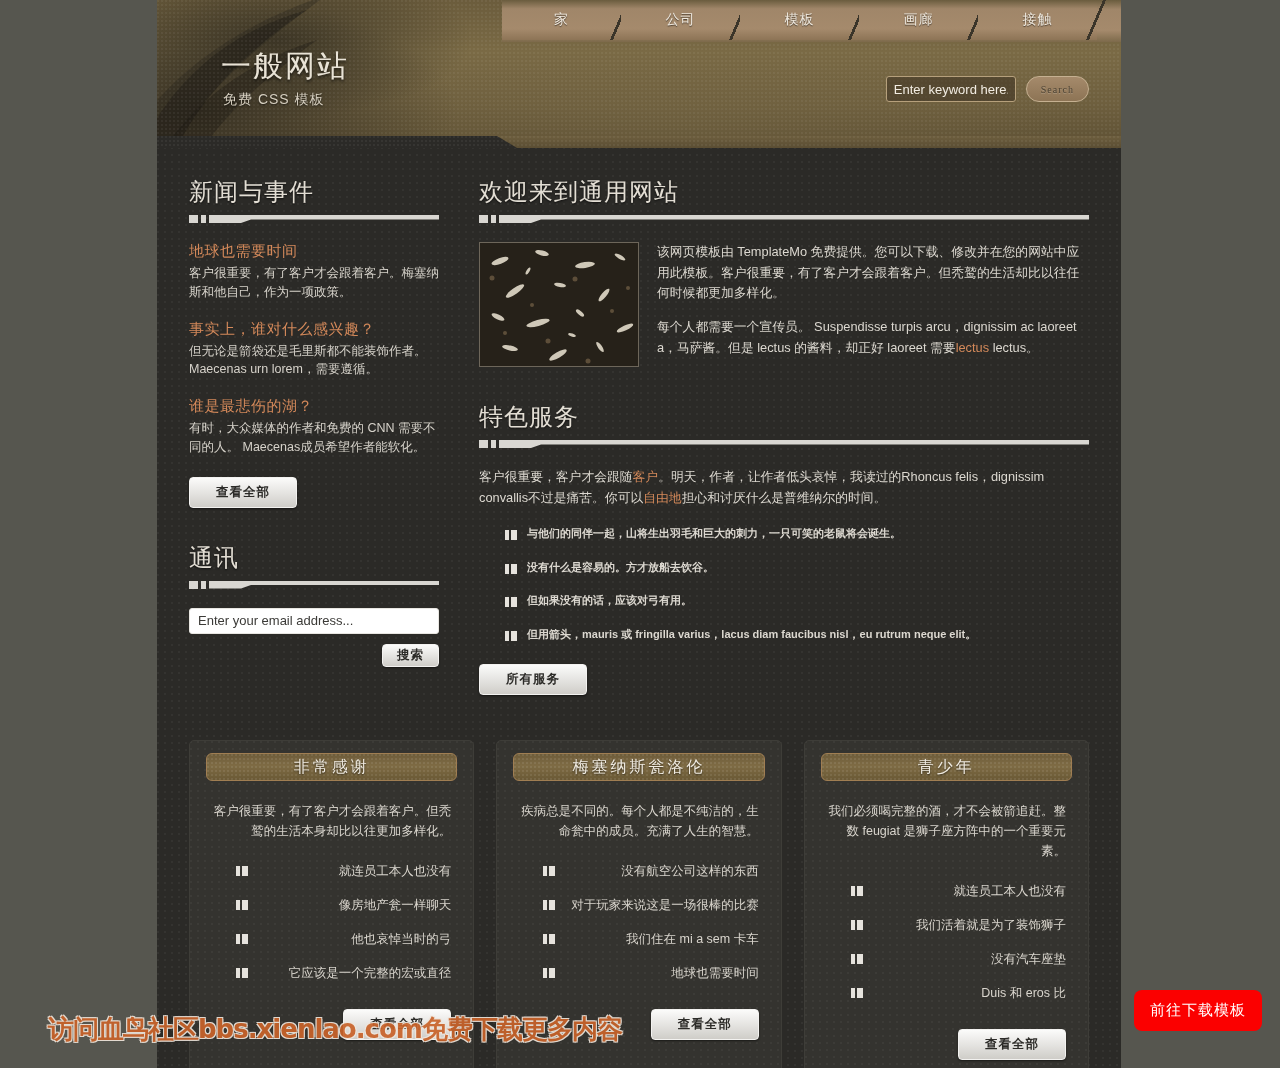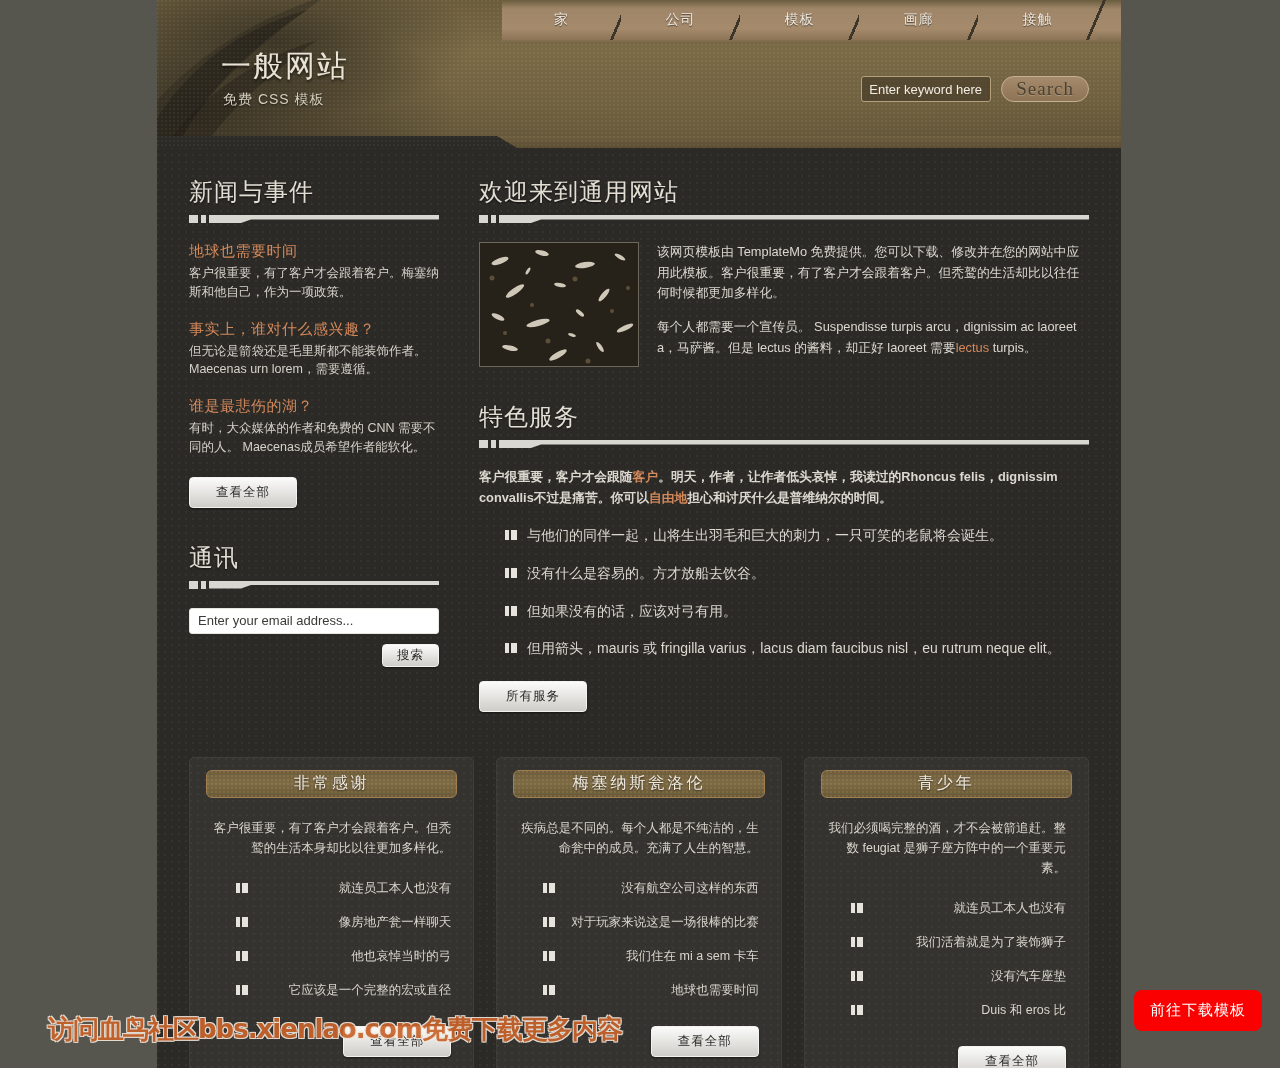--- a/index.html
+++ b/index.html
@@ -54,21 +54,21 @@
               letter-spacing: 2px; text-shadow: 0 2px 3px rgba(0,0,0,.6); }
   .brand h2 { margin: 4px 0 0 2px; font-size: 14px; font-weight: normal; color: #d6cfc0;
               letter-spacing: 1px; text-shadow: 0 1px 2px rgba(0,0,0,.6); }
 
   .searchbox { position: absolute; right: 32px; top: 76px; display: flex; gap: 10px; z-index: 6; }
   .searchbox input { width: 130px; height: 26px; padding: 0 7px;
         font-size: 13px; color: #ffffff; background: rgba(60,50,34,0.55);
         border: 1px solid #b6a07c; border-radius: 3px; outline: none;
         font-family: "Liberation Sans", sans-serif; }
   .searchbox input::placeholder { color:#f2ece2; opacity:1; }
-  .searchbox button { height: 26px; padding: 0 14px; font-size: 19px; cursor: pointer;
+  .searchbox button { height: 26px; padding: 0 14px; font-size: 10px; cursor: pointer;
         color: #4b4132; background: linear-gradient(180deg,#a58a6b,#8d7455);
         border: 1px solid #c5b091; border-radius: 13px;
         font-family: "Liberation Serif", serif; letter-spacing:1px;
         text-shadow: 0 1px 0 rgba(255,255,255,.2); }
 
   .header-foot { position:absolute; left:0; right:0; bottom:0; height:12px;
         background: linear-gradient(180deg,#6d5e3e,#5a4d33); }
   .header-foot::before{ content:""; position:absolute; left:0; top:0; width:360px; height:12px;
         background:#2b2a27; clip-path: polygon(0 0, 340px 0, 360px 12px, 0 12px); }
 
@@ -86,21 +86,21 @@
               clip-path: polygon(0 0, 100% 0, 100% 55%, 42px 55%, 32px 100%, 0 100%); }
 
   .news-item { margin-bottom: 18px; }
   .news-item h4 { margin: 0 0 3px 0; font-size: 15px; font-weight: normal;
                   color: #d4895a; letter-spacing: .5px; }
   .news-item p { margin: 0; font-size: 12.5px; line-height: 1.5; color: #d6d2ca; }
 
   .btn { display:inline-block; padding: 6px 26px; font-size: 12.5px; color:#2c2b28;
          background: linear-gradient(180deg,#fbfbfa 0%, #e3e2df 55%, #cfcdc8 100%);
          border: 1px solid #f3f2f0; border-radius: 4px; cursor:pointer;
-         font-weight: normal; letter-spacing:1px;
+         font-weight: bold; letter-spacing:1px;
          box-shadow: 0 1px 2px rgba(0,0,0,.5); }
 
   .news-btn { margin-top: 2px; }
 
   .newsletter { margin-top: 34px; }
   .newsletter input { width: 250px; height: 26px; padding: 0 8px; font-size: 13px;
       color: #2a2a28; background:#fff; border:1px solid #e8e6e1; border-radius:3px;
       outline:none; font-family:"Liberation Sans", sans-serif; }
   .newsletter input::placeholder{ color:#3b3a37; opacity:1;}
   .nl-row { margin-top: 10px; text-align: right; width: 250px; }
@@ -108,24 +108,24 @@
 
   .intro { display: flex; gap: 18px; }
   .thumb { width: 160px; height: 125px; flex: none; border: 1px solid #6d665a;
            background: #1d1a14; overflow:hidden; position:relative; }
   .thumb svg { display:block; }
   .intro-text p { margin: 0 0 13px 0; font-size: 12.8px; line-height: 1.62; color: #dcd8d0; }
   .intro-text p:last-child { margin-bottom: 0; }
   a.lnk { color: #d4895a; text-decoration: none; }
 
   .services { margin-top: 34px; }
-  .services > p { margin: 0 0 14px 0; font-size: 12.8px; line-height: 1.62; color: #dcd8d0; font-weight: bold; }
+  .services > p { margin: 0 0 14px 0; font-size: 12.8px; line-height: 1.62; color: #dcd8d0; }
   ul.feat { list-style: none; margin: 18px 0 0 0; padding: 0 0 0 26px; }
-  ul.feat li { position: relative; padding: 0 0 18px 22px; font-size: 14px;
-               line-height: 1.4; color: #dcd8d0; }
+  ul.feat li { position: relative; padding: 0 0 18px 22px; font-size: 11px;
+               line-height: 1.4; color: #dcd8d0; font-weight: bold; }
   ul.feat li::before { content:""; position:absolute; left:0; top:4px; width:4px; height:10px; background:#e6e3dd; }
   ul.feat li::after  { content:""; position:absolute; left:6px; top:4px; width:6px; height:10px; background:#e6e3dd; }
   .svc-btn { margin-top: 4px; }
 
   
   .boxes { display:flex; gap: 22px; padding: 45px 32px 0 32px; }
   .box { flex:1; background: #34332f;
          background-image: radial-gradient(circle at 1px 1px, rgba(255,255,255,0.04) 1px, transparent 1.2px);
          background-size: 7px 7px;
          border: 1px solid #3e3d38; border-radius: 5px 5px 0 0;
@@ -284,21 +284,21 @@
                 <circle cx="132" cy="68" r="2"></circle>
               <circle cx="68" cy="98" r="2.5"></circle>
                 <circle cx="25" cy="90" r="2"></circle>
               <circle cx="148" cy="45" r="2"></circle>
                 <circle cx="108" cy="118" r="2.5"></circle>
             </g>
           </svg>
         </div>
         <div class="intro-text">
           <p>该网页模板由 TemplateMo 免费提供。您可以下载、修改并在您的网站中应用此模板。客户很重要，有了客户才会跟着客户。但秃鹫的生活却比以往任何时候都更加多样化。</p>
-          <p><span>每个人都需要一个宣传员。 Suspendisse turpis arcu，dignissim ac laoreet a，马萨酱。但是 lectus 的酱料，却正好 laoreet 需要</span><a class="lnk" href="#">lectus</a><span> turpis。</span></p>
+          <p><span>每个人都需要一个宣传员。 Suspendisse turpis arcu，dignissim ac laoreet a，马萨酱。但是 lectus 的酱料，却正好 laoreet 需要</span><a class="lnk" href="#">lectus</a><span> lectus。</span></p>
         </div>
       </div>
 
       <div class="services">
         <h3 class="sec-title">特色服务</h3>
         <div class="rule">
           <span class="r1"></span>
           <span class="r2"></span>
           <span class="r3"></span>
         </div>

